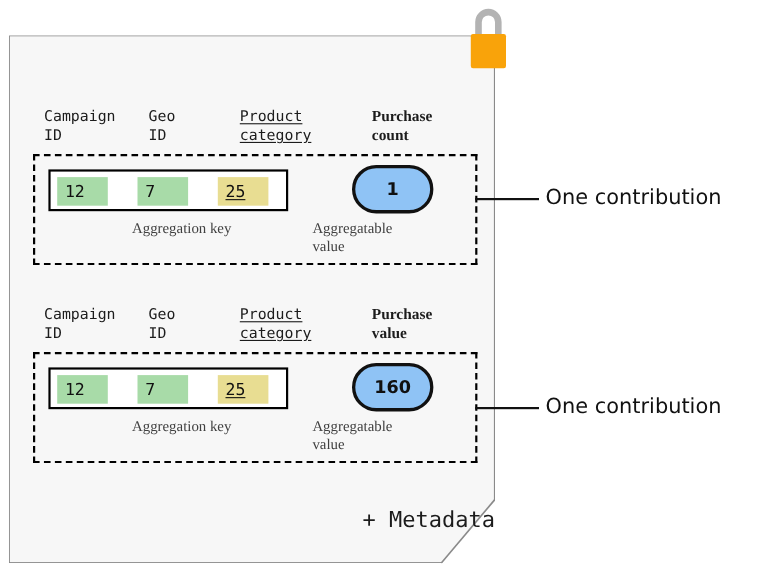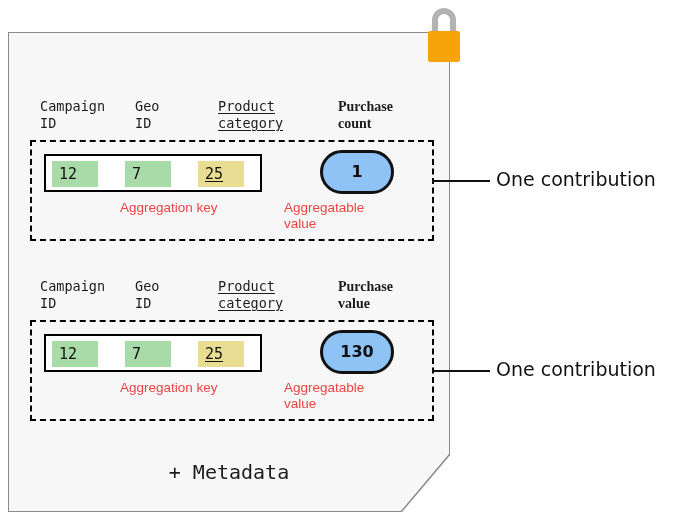--- a/index.html
+++ b/index.html
@@ -129,24 +129,24 @@
     text-align: center;
     font-family: "DejaVu Sans", "Liberation Sans", sans-serif;
     font-weight: bold;
     font-size: 16px;
     line-height: 38px;
     color: #101010;
   }
 
   .tag {
     position: absolute;
-    color: #ef4444;
+    color: #404040;
     font-size: 13.5px;
     line-height: 16px;
-    font-family: Liberation Sans, sans-serif;
+    font-family: Liberation Serif, serif;
     white-space: pre-line;
   }
   .tag-key   { left: 88px;  top: 58px; }
   .tag-value { left: 252px; top: 58px; width: 120px; }
 
   
   .leader {
     position: absolute;
     height: 0;
     border-top: 2px solid #111111;
@@ -163,21 +163,21 @@
   }
   .callout-1 { left: 496px; top: 168px; }
   .callout-2 { left: 496px; top: 358px; }
 
   
   .metadata {
     position: absolute;
     left: 8px;
     top: 460px;
     width: 442px;
-    text-align: center;
+    text-align: right;
     font-size: 20px;
     color: #1c1c1c;
     font-family: "DejaVu Sans Mono", "Liberation Mono", monospace;
   }
 </style>
 </head>
 <body>
 
 <div id="stage">
 
@@ -223,21 +223,21 @@
       <div class="hdr hdr-product"><span class="ln">Product</span><br><span class="ln">category</span></div>
       <div class="hdr hdr-measure">Purchase
 value</div>
     </div>
     <div class="dashed-box">
       <div class="keybox">
         <div class="chip chip-1" style="background:#a8dba8">12</div>
         <div class="chip chip-2" style="background:#a8dba8">7</div>
         <div class="chip chip-3" style="background:#e8dd92"><span class="u">25</span></div>
       </div>
-      <div class="pill">130</div>
+      <div class="pill">160</div>
       <div class="tag tag-key">Aggregation key</div>
       <div class="tag tag-value">Aggregatable
 value</div>
     </div>
   </div>
 
   <div class="leader leader-1"></div>
   <div class="callout callout-1">One contribution</div>
 
   <div class="leader leader-2"></div>

